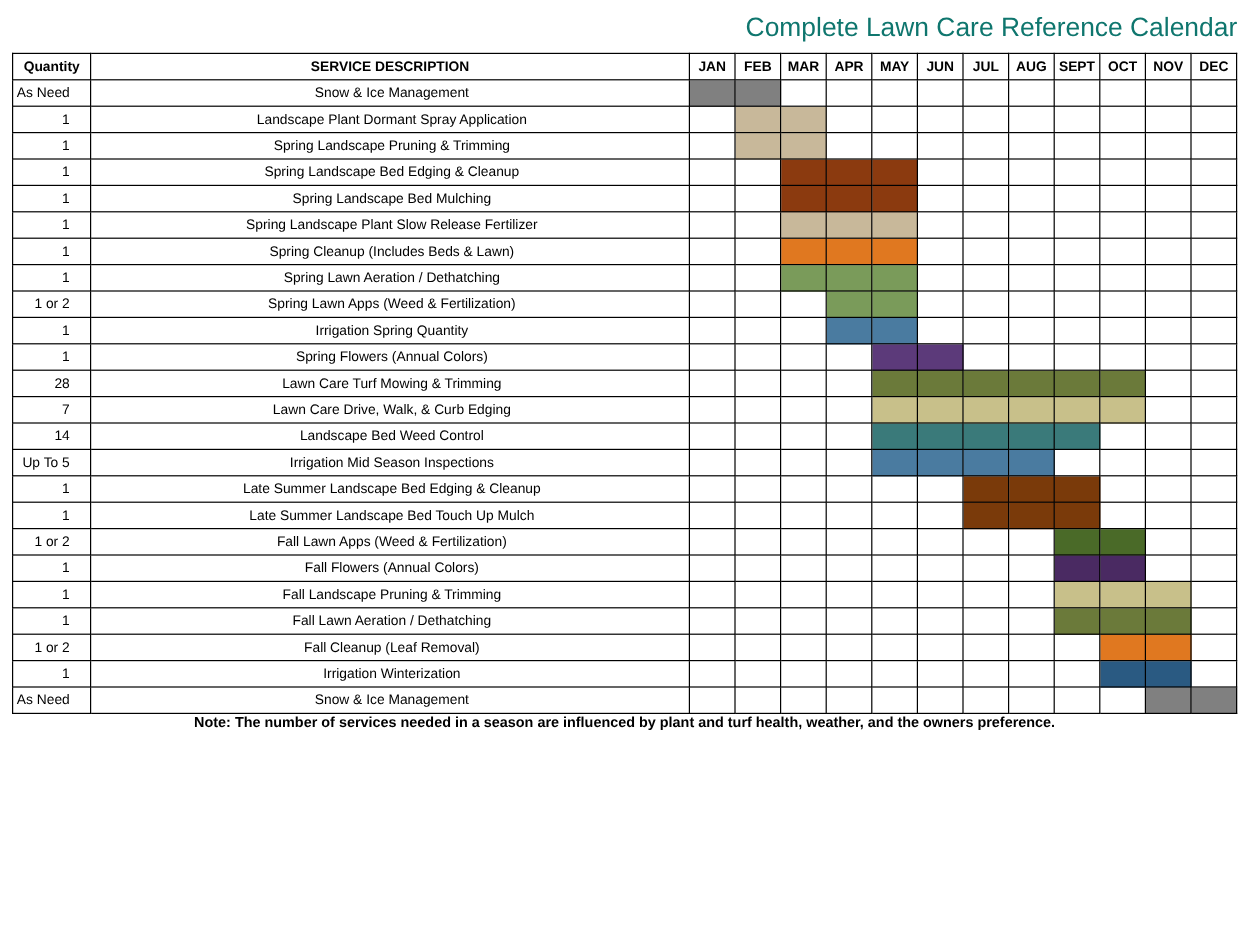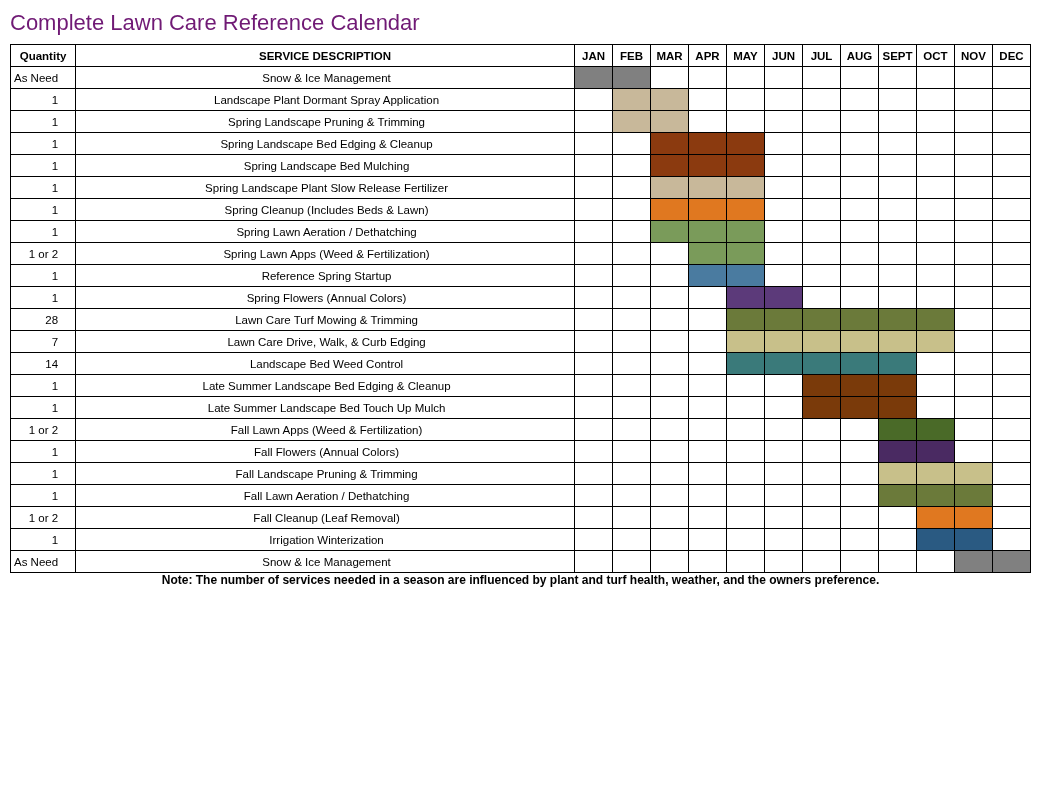--- a/index.html
+++ b/index.html
@@ -3,25 +3,25 @@
   <meta charset="utf-8">
   <style>
     * { box-sizing: border-box; margin: 0; padding: 0; }
     body {
       font-family: Arial, sans-serif;
       background: #fff;
       padding: 10px;
       width: 1041px;
     }
     h1 {
-      text-align: left;
+      text-align: right;
       font-size: 22px;
       font-weight: normal;
       margin-bottom: 8px;
-      color: #701a75;
+      color: #0f766e;
     }
     table {
       border-collapse: collapse;
       width: 100%;
       font-size: 11.5px;
     }
     th, td {
       border: 1px solid #000;
       text-align: center;
       padding: 2px 3px;
@@ -234,21 +234,21 @@
         <td class="month-cell"></td>
         <td class="month-cell"></td>
         <td class="month-cell"></td>
         <td class="month-cell"></td>
         <td class="month-cell"></td>
         <td class="month-cell"></td>
         <td class="month-cell"></td>
       </tr>
       <tr>
         <td class="qty">1</td>
-        <td class="service-desc">Reference Spring Startup</td>
+        <td class="service-desc">Irrigation Spring Quantity</td>
         <td class="month-cell"></td>
         <td class="month-cell"></td>
         <td class="month-cell"></td>
         <td class="month-cell c-blue-steel"></td>
         <td class="month-cell c-blue-steel"></td>
         <td class="month-cell"></td>
         <td class="month-cell"></td>
         <td class="month-cell"></td>
         <td class="month-cell"></td>
         <td class="month-cell"></td>
@@ -308,20 +308,36 @@
         <td class="service-desc">Landscape Bed Weed Control</td>
         <td class="month-cell"></td>
         <td class="month-cell"></td>
         <td class="month-cell"></td>
         <td class="month-cell"></td>
         <td class="month-cell c-teal"></td>
         <td class="month-cell c-teal"></td>
         <td class="month-cell c-teal"></td>
         <td class="month-cell c-teal"></td>
         <td class="month-cell c-teal"></td>
+        <td class="month-cell"></td>
+        <td class="month-cell"></td>
+        <td class="month-cell"></td>
+      </tr>
+      <tr>
+        <td class="qty">Up To 5</td>
+        <td class="service-desc">Irrigation Mid Season Inspections</td>
+        <td class="month-cell"></td>
+        <td class="month-cell"></td>
+        <td class="month-cell"></td>
+        <td class="month-cell"></td>
+        <td class="month-cell c-blue-steel"></td>
+        <td class="month-cell c-blue-steel"></td>
+        <td class="month-cell c-blue-steel"></td>
+        <td class="month-cell c-blue-steel"></td>
+        <td class="month-cell"></td>
         <td class="month-cell"></td>
         <td class="month-cell"></td>
         <td class="month-cell"></td>
       </tr>
       <tr>
         <td class="qty">1</td>
         <td class="service-desc">Late Summer Landscape Bed Edging &amp; Cleanup</td>
         <td class="month-cell"></td>
         <td class="month-cell"></td>
         <td class="month-cell"></td>

